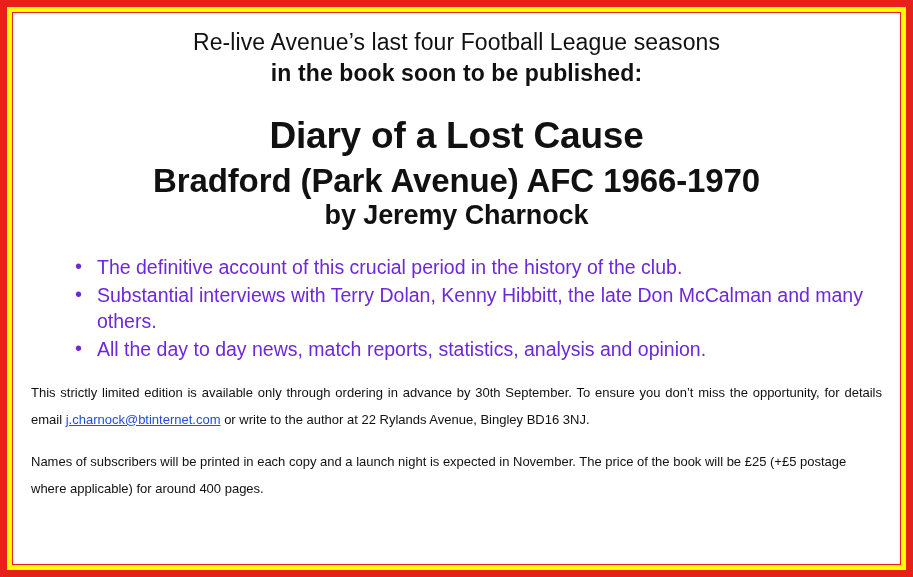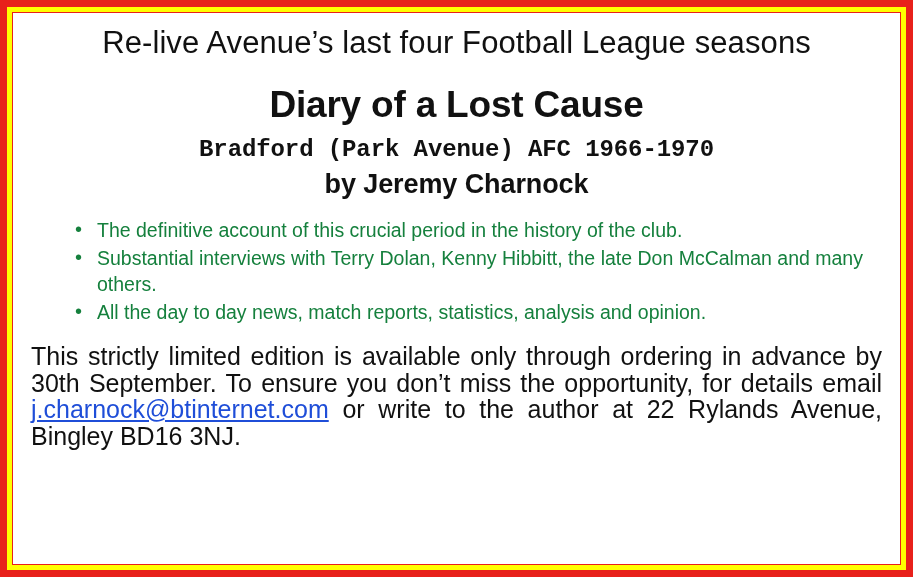--- a/index.html
+++ b/index.html
@@ -27,71 +27,70 @@
     height: 100%;
     background: #ffffff;
     border: 1px solid #e8201b;
     padding: 14px 16px 10px 16px;
   }
   .headline {
     text-align: center;
     color: #111111;
   }
   .line1, .line2 {
-    font-size: 31px;
+    font-size: 23px;
     line-height: 31px;
     font-weight: 400;
     letter-spacing: 0.1px;
   }
   .line2 {
     font-weight: 700;
   }
   .title {
     font-size: 37px;
     line-height: 52px;
     font-weight: 700;
     letter-spacing: -0.2px;
     margin-top: 21px;
   }
   .subtitle {
-    font-size: 24px;
+    font-size: 33px;
     line-height: 38px;
     font-weight: 700;
     letter-spacing: -0.1px;
-    font-family: Liberation Mono, monospace;
   }
   .author {
     font-size: 27px;
     line-height: 30px;
     font-weight: 700;
     letter-spacing: -0.1px;
   }
   .bullets {
-    margin: 18px 0 0 0;
+    margin: 24px 0 0 0;
     padding: 0 0 0 46px;
     list-style: none;
-    color: #15803d;
+    color: #6d28d9;
   }
   .bullets li {
     position: relative;
     font-size: 19.5px;
     line-height: 26.5px;
     padding-left: 22px;
     margin-bottom: 1px;
   }
   .bullets li::before {
     content: "\2022";
     position: absolute;
     left: 0;
     top: -1px;
     font-size: 20px;
   }
   .para {
     color: #111111;
-    font-size: 25px;
+    font-size: 13px;
     line-height: 26.5px;
     margin: 18px 0 0 0;
     padding: 0 2px 0 2px;
     text-align: justify;
   }
   .para.last {
     margin-top: 16px;
     text-align: left;
   }
   .email {
@@ -100,28 +99,30 @@
   }
 </style>
 </head>
 <body>
 
 <div class="poster">
   <div class="inner">
 
     <div class="headline">
       <div class="line1">Re-live Avenue’s last four Football League seasons</div>
+      <div class="line2">in the book soon to be published:</div>
       <div class="title">Diary of a Lost Cause</div>
       <div class="subtitle">Bradford (Park Avenue) AFC 1966-1970</div>
       <div class="author">by Jeremy Charnock</div>
     </div>
 
     <ul class="bullets">
       <li>The definitive account of this crucial period in the history of the club.</li>
       <li>Substantial interviews with Terry Dolan, Kenny Hibbitt, the late Don McCalman and many others.</li>
       <li>All the day to day news, match reports, statistics, analysis and opinion.</li>
     </ul>
 
     <p class="para"><span>This strictly limited edition is available only through ordering in advance by 30th September. To ensure you don’t miss the opportunity, for details email </span><a class="email" href="#">j.charnock@btinternet.com</a><span> or write to the author at 22 Rylands Avenue, Bingley BD16 3NJ.</span></p>
 
+    <p class="para last">Names of subscribers will be printed in each copy and a launch night is expected in November. The price of the book will be £25 (+£5 postage where applicable) for around 400 pages.</p>
 
   </div>
 </div>
 
 </body></html>

